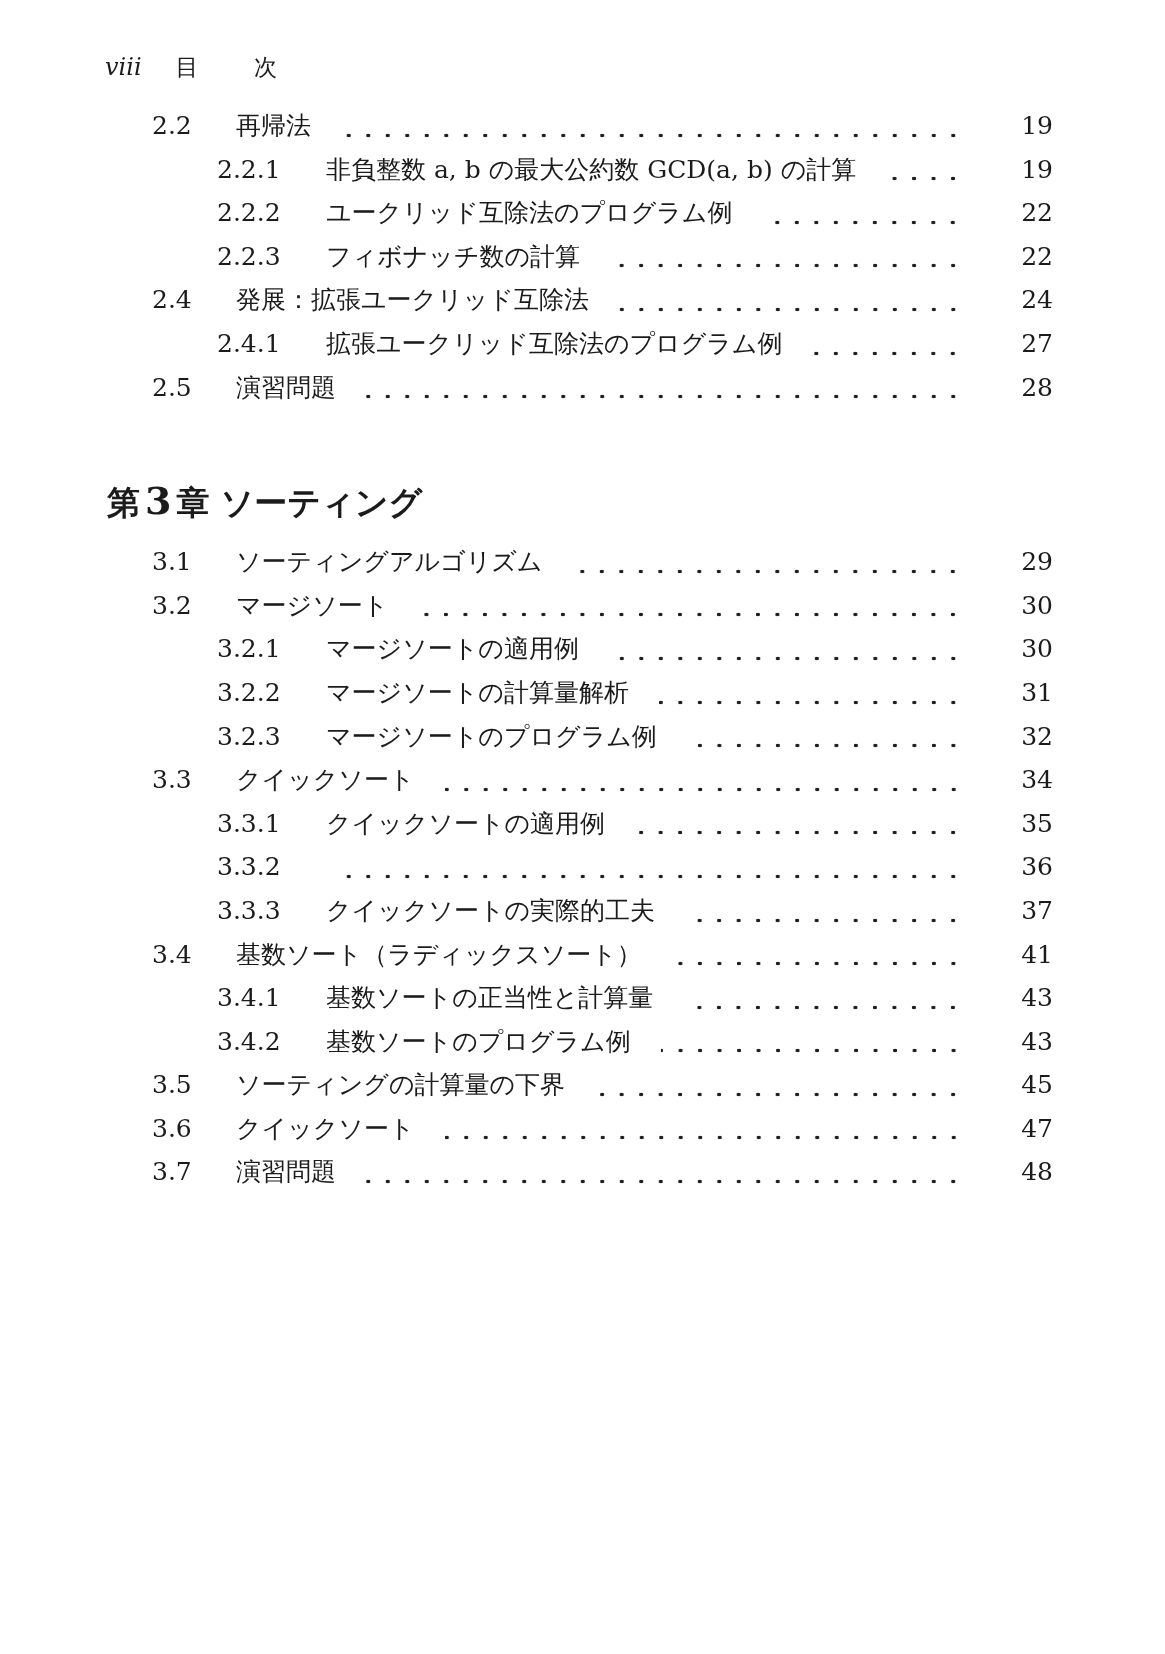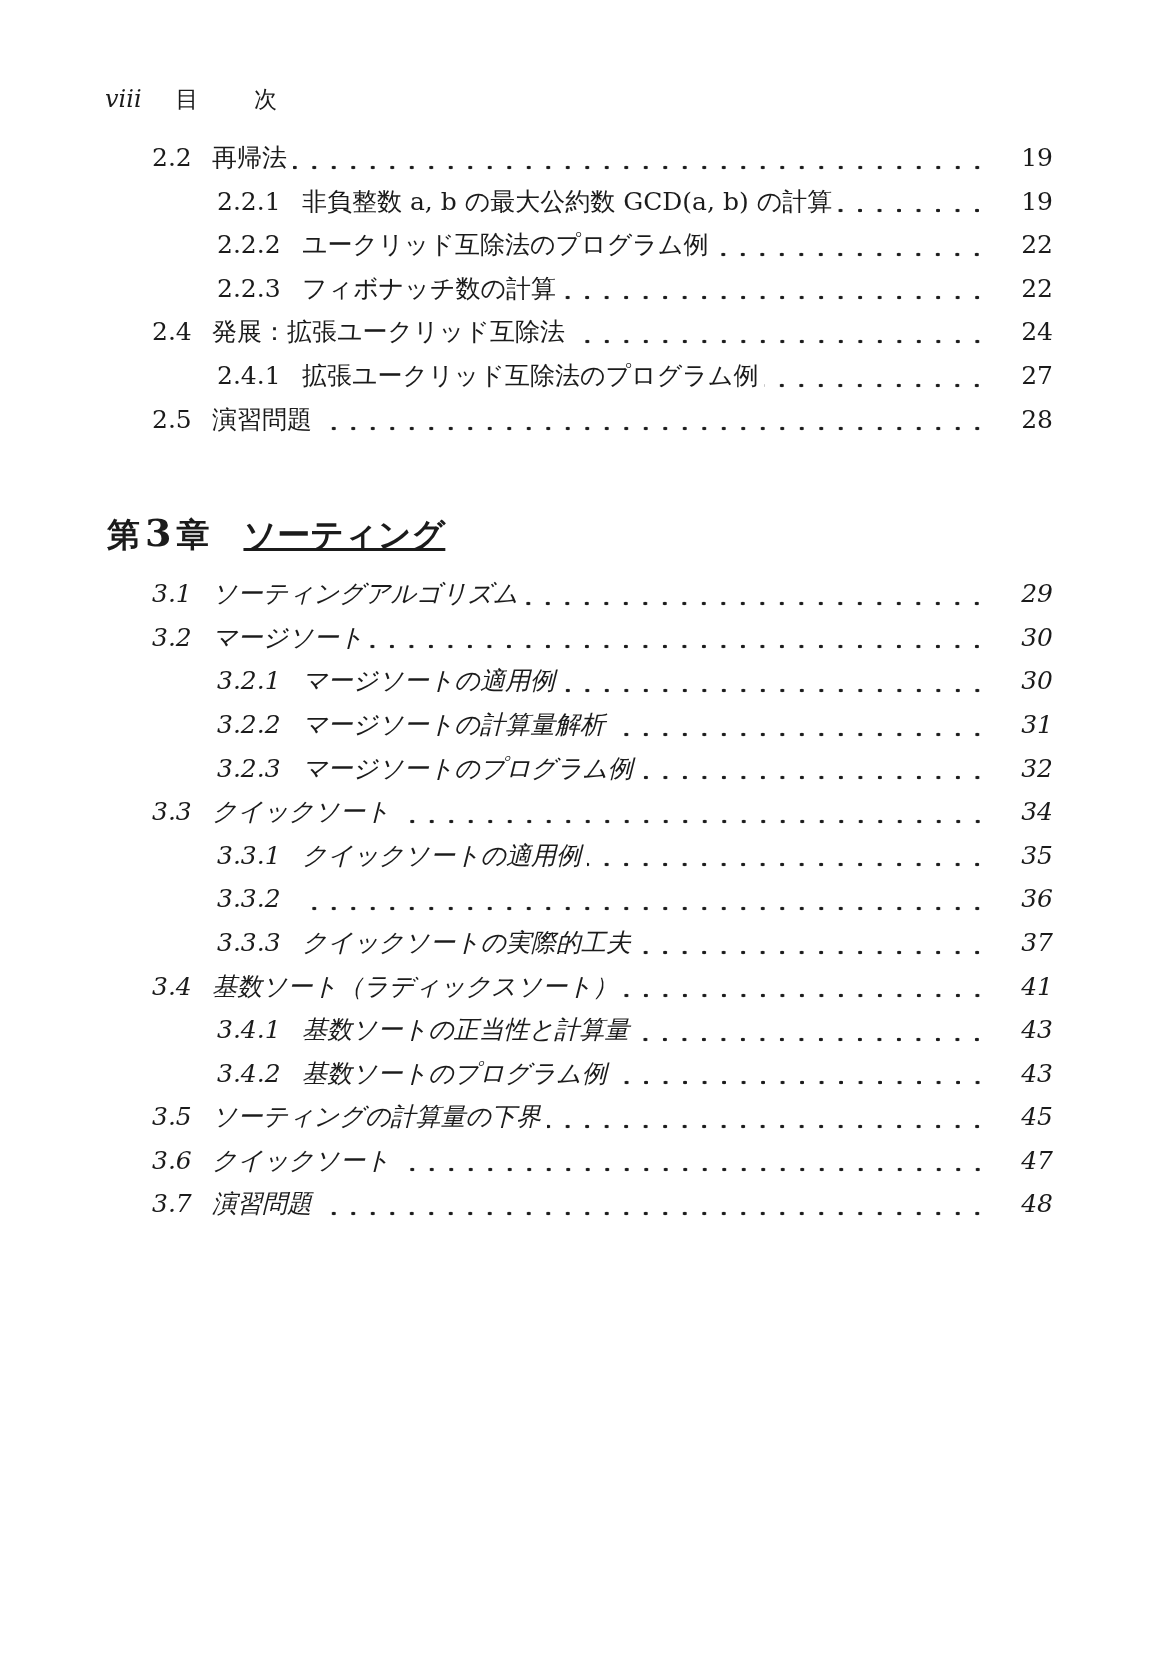--- a/index.html
+++ b/index.html
@@ -10,48 +10,49 @@
   body {
     width: 1165px;
     height: 1654px;
     position: relative;
     font-family: "DejaVu Serif", serif;
     color: #1b1b1b;
     overflow: hidden;
   }
   
   .page-header {
-    padding-top: 84px;
+    padding-top: 52px;
     margin-left: 105px;
     height: 30px;
     white-space: nowrap;
   }
   .folio {
     font-style: italic;
     font-size: 24px;
   }
   .header-title {
     margin-left: 34px;
     font-size: 23px;
     letter-spacing: 24px;
   }
   
   .toc-block {
     margin-left: 152px;
     width: 901px; 
   }
   #toc-ch2 { margin-top: 22px; }
-  #toc-ch3 { margin-top: 16px; font-style: italic; }
+  #toc-ch3 { margin-top: 16px; }
   .toc-row {
     display: flex;
     align-items: stretch;
     height: 43.6px;
     line-height: 43.6px;
     font-size: 25px;
     white-space: nowrap;
+    gap: 24px;
   }
   .toc-row .num {
     flex: none;
     width: 60px;
   }
   .toc-row.lvl2 .num {
     margin-left: 65px;
     width: 85px;
   }
   .toc-row .title {
@@ -79,22 +80,21 @@
     line-height: 46px;
     font-weight: bold;
     font-size: 33px;
     white-space: nowrap;
   }
   .chapter-heading .ch-num {
     font-size: 38px;
     margin: 0 5px;
   }
   .chapter-heading .ch-title {
-    margin-left: 34px;
-    text-decoration: underline;
+    margin-left: 11px;
   }
 </style>
 </head>
 <body>
 
 <div class="page">
 
   <div class="page-header">
     <span class="folio">viii</span><span class="header-title">目 次</span>
   </div>

